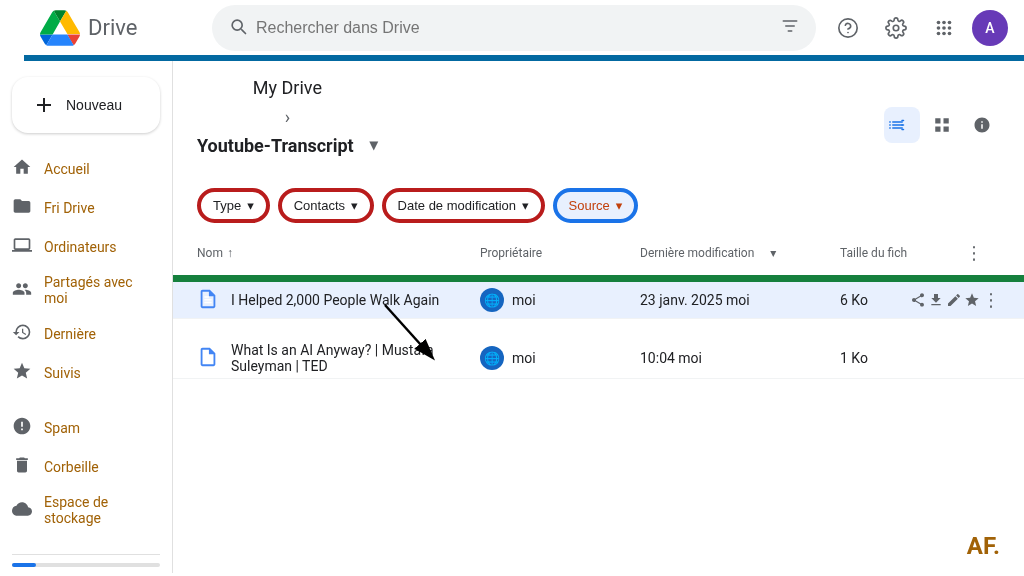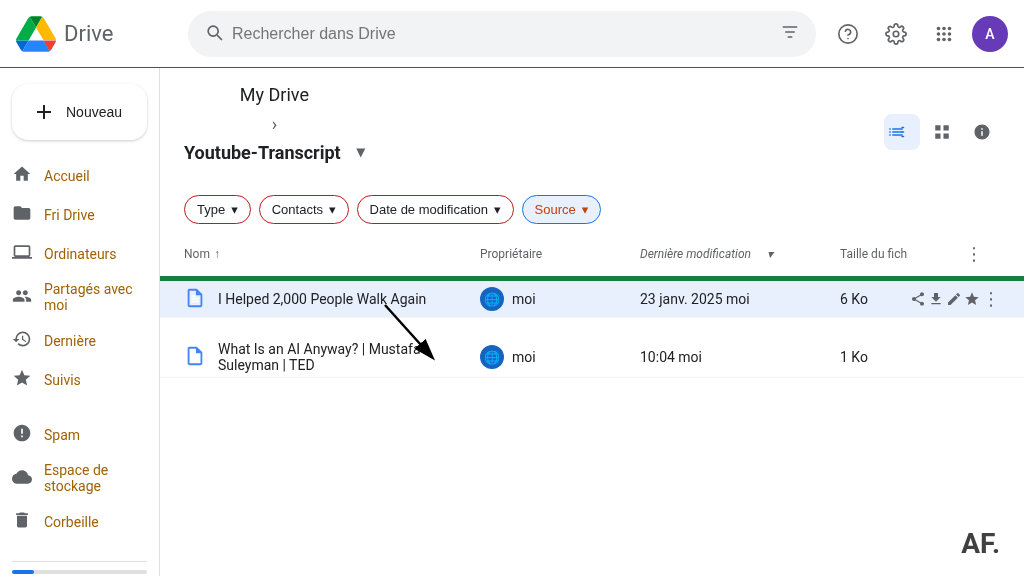--- a/index.html
+++ b/index.html
@@ -1,71 +1,71 @@
 <!DOCTYPE html>
 <html><head>
   <meta charset="utf-8">
   <style>
     * { box-sizing: border-box; margin: 0; padding: 0; }
     body { font-family: 'Google Sans', Roboto, Arial, sans-serif; font-size: 14px; color: #202124; background: #fff; height: 576px; width: 1024px; overflow: hidden; }
 
     
-    .topbar { display: flex; align-items: center; height: 68px; padding: 0 16px; gap: 12px; border-bottom: 1px solid #0369a1; }
+    .topbar { display: flex; align-items: center; height: 61px; padding: 0 16px; gap: 12px; border-bottom: 6px solid #0369a1; margin-left: 24px; }
     .logo-area { display: flex; align-items: center; gap: 8px; min-width: 160px; }
     .logo-icon { width: 40px; height: 40px; }
     .logo-text { font-size: 22px; color: #5f6368; font-weight: 400; }
     .search-bar { flex: 1; max-width: 700px; display: flex; align-items: center; background: #f1f3f4; border-radius: 24px; padding: 0 16px; height: 46px; gap: 8px; }
     .search-bar input { border: none; background: transparent; outline: none; font-size: 16px; color: #202124; flex: 1; }
     .filter-icon { margin-left: auto; color: #5f6368; cursor: pointer; }
     .topbar-actions { margin-left: auto; display: flex; align-items: center; gap: 8px; }
     .topbar-icon-btn { width: 40px; height: 40px; border-radius: 50%; display: flex; align-items: center; justify-content: center; cursor: pointer; color: #5f6368; border: none; background: transparent; font-size: 20px; }
 
     
     .layout { display: flex; height: calc(576px - 64px); }
 
     
-    .sidebar { width: 160px; padding: 8px 0; display: flex; flex-direction: column; border-right: 1px solid #e0e0e0; overflow-y: auto; }
+    .sidebar { width: 173px; padding: 8px 0; display: flex; flex-direction: column; border-right: 1px solid #e0e0e0; overflow-y: auto; }
     .new-btn { margin: 8px 12px 16px 12px; display: flex; align-items: center; gap: 10px; padding: 16px 20px; border-radius: 16px; box-shadow: 0 1px 3px rgba(0,0,0,0.2); cursor: pointer; font-size: 14px; font-weight: 500; color: #202124; border: none; background: #fff; }
     .sidebar-item { display: flex; align-items: center; gap: 12px; padding: 8px 12px; border-radius: 0 24px 24px 0; cursor: pointer; font-size: 14px; color: #a16207; margin-right: 12px; }
     .sidebar-divider { height: 1px; background: #e0e0e0; margin: 8px 0; }
     .storage-section { padding: 12px 12px; margin-top: auto; }
     .storage-bar-bg { height: 4px; background: #e0e0e0; border-radius: 2px; margin-bottom: 12px; }
     .storage-bar-fill { height: 4px; background: #1a73e8; border-radius: 2px; width: 16%; }
 
     
     .main { flex: 1; display: flex; flex-direction: column; overflow: hidden; }
     .main-header { padding: 16px 24px 8px 24px; }
     .breadcrumb { display: flex; align-items: center; gap: 8px; font-size: 18px; color: #202124; margin-bottom: 16px; flex-direction: column; }
     .breadcrumb-sep { color: #5f6368; font-size: 18px; }
     .breadcrumb-current { font-size: 18px; font-weight: 700; display: flex; align-items: flex-start; gap: 16px; cursor: pointer; }
     .toolbar { display: flex; align-items: center; gap: 8px; margin-bottom: 0; }
-    .filter-btn { display: flex; align-items: flex-end; gap: 6px; padding: 6px 12px; border: 1px solid #b91c1c; border-radius: 20px; cursor: pointer; font-size: 13px; color: #202124; background: #fff; }
+    .filter-btn { display: flex; align-items: flex-end; gap: 6px; padding: 6px 12px; border: 4px solid #b91c1c; border-radius: 20px; cursor: pointer; font-size: 13px; color: #202124; background: #fff; }
     .view-btn { width: 36px; height: 36px; border-radius: 50%; display: flex; align-items: center; justify-content: center; cursor: pointer; border: none; background: transparent; color: #5f6368; font-size: 18px; }
     .view-btn.active { background: #e8f0fe; color: #1a73e8; border-radius: 8px; }
     .info-btn { width: 36px; height: 36px; border-radius: 50%; display: flex; align-items: center; justify-content: center; cursor: pointer; border: none; background: transparent; color: #5f6368; font-size: 18px; }
 
     
     .file-table { flex: 1; overflow-y: auto; }
-    .table-header { display: grid; grid-template-columns: 1fr 160px 200px 120px 40px; padding: 8px 24px; border-bottom: 5px solid #15803d; font-size: 12px; color: #5f6368; align-items: center; }
+    .table-header { display: grid; grid-template-columns: 1fr 160px 200px 120px 40px; padding: 8px 24px; border-bottom: 7px solid #15803d; font-size: 12px; color: #5f6368; align-items: center; }
     .col-header { display: flex; align-items: center; gap: 4px; cursor: pointer; }
     .sort-arrow { font-size: 12px; }
     .file-row { display: grid; grid-template-columns: 1fr 160px 200px 120px 40px; padding: 4px 24px; align-items: center; border-bottom: 1px solid #f1f3f4; cursor: pointer; position: relative; }
     .file-row.selected { background: #e8f0fe; }
     .file-name-cell { display: flex; align-items: center; gap: 12px; }
     .file-name { font-size: 14px; color: #202124; }
     .owner-cell { display: flex; align-items: center; gap: 8px; font-size: 14px; }
     .date-cell { font-size: 14px; color: #202124; }
     .size-cell { font-size: 14px; color: #202124; }
     .actions-cell { display: flex; align-items: center; justify-content: flex-end; gap: 4px; opacity: 0; }
     .file-row:hover .actions-cell, .file-row.selected .actions-cell { opacity: 1; }
     .row-action-btn { width: 28px; height: 28px; border-radius: 50%; display: flex; align-items: center; justify-content: center; cursor: pointer; border: none; background: transparent; color: #5f6368; font-size: 16px; }
     .more-btn { width: 28px; height: 28px; border-radius: 50%; display: flex; align-items: center; justify-content: center; cursor: pointer; color: #5f6368; font-size: 18px; border: none; background: transparent; }
 
     
-    .watermark { position: fixed; bottom: 16px; right: 24px; font-size: 28px; font-weight: 700; color: #404040; }
+    .watermark { position: fixed; bottom: 16px; right: 24px; font-size: 24px; font-weight: 700; color: #a16207; }
 
     
     .globe-icon { width: 24px; height: 24px; border-radius: 50%; background: #1565c0; display: flex; align-items: center; justify-content: center; font-size: 13px; color: white; }
 
     
     .filter-btn.active { background: #e8f0fe; border-color: #1a73e8; color: #c2410c; }
   </style>
 </head>
 <body>
 
@@ -194,32 +194,32 @@
       <span>
         <svg width="20" height="20" viewBox="0 0 24 24" fill="#5f6368">
             <path d="M12 2C6.48 2 2 6.48 2 12s4.48 10 10 10 10-4.48 10-10S17.52 2 12 2zm1 15h-2v-2h2v2zm0-4h-2V7h2v6z"></path>
           </svg>
       </span>
       <span>Spam</span>
     </div>
     <div class="sidebar-item">
       <span>
         <svg width="20" height="20" viewBox="0 0 24 24" fill="#5f6368">
+            <path d="M6 19c0 1.1.9 2 2 2h8c1.1 0 2-.9 2-2V7H6v12zM19 4h-3.5l-1-1h-5l-1 1H5v2h14V4z"></path>
+          </svg>
+      </span>
+      <span>Corbeille</span>
+    </div>
+    <div class="sidebar-item">
+      <span>
+        <svg width="20" height="20" viewBox="0 0 24 24" fill="#5f6368">
             <path d="M19.35 10.04C18.67 6.59 15.64 4 12 4 9.11 4 6.6 5.64 5.35 8.04 2.34 8.36 0 10.91 0 14c0 3.31 2.69 6 6 6h13c2.76 0 5-2.24 5-5 0-2.64-2.05-4.78-4.65-4.96z"></path>
           </svg>
       </span>
       <span>Espace de stockage</span>
-    </div>
-    <div class="sidebar-item">
-      <span>
-        <svg width="20" height="20" viewBox="0 0 24 24" fill="#5f6368">
-            <path d="M6 19c0 1.1.9 2 2 2h8c1.1 0 2-.9 2-2V7H6v12zM19 4h-3.5l-1-1h-5l-1 1H5v2h14V4z"></path>
-          </svg>
-      </span>
-      <span>Corbeille</span>
     </div>
 
     <div class="storage-section">
       <div class="sidebar-divider" style="margin-bottom:8px;"></div>
       <div class="storage-bar-bg">
         <div class="storage-bar-fill"></div>
       </div>
 
     </div>
   </nav>
@@ -283,21 +283,21 @@
     <div class="file-table">
 
       <div class="table-header">
         <div class="col-header">
           <span>Nom</span>
           <span class="sort-arrow">↑</span>
         </div>
         <div class="col-header">
           <span>Propriétaire</span>
         </div>
-        <div class="col-header" style="display:flex;align-items:flex-start;gap:16px;font-style:italic;">
+        <div class="col-header" style="display:flex;align-items:flex-start;gap:16px;">
           <span>Dernière modification</span>
           <span>▾</span>
         </div>
         <div class="col-header">
           <span>Taille du fich</span>
         </div>
         <div>
           <button class="more-btn">⋮</button>
         </div>
       </div>

